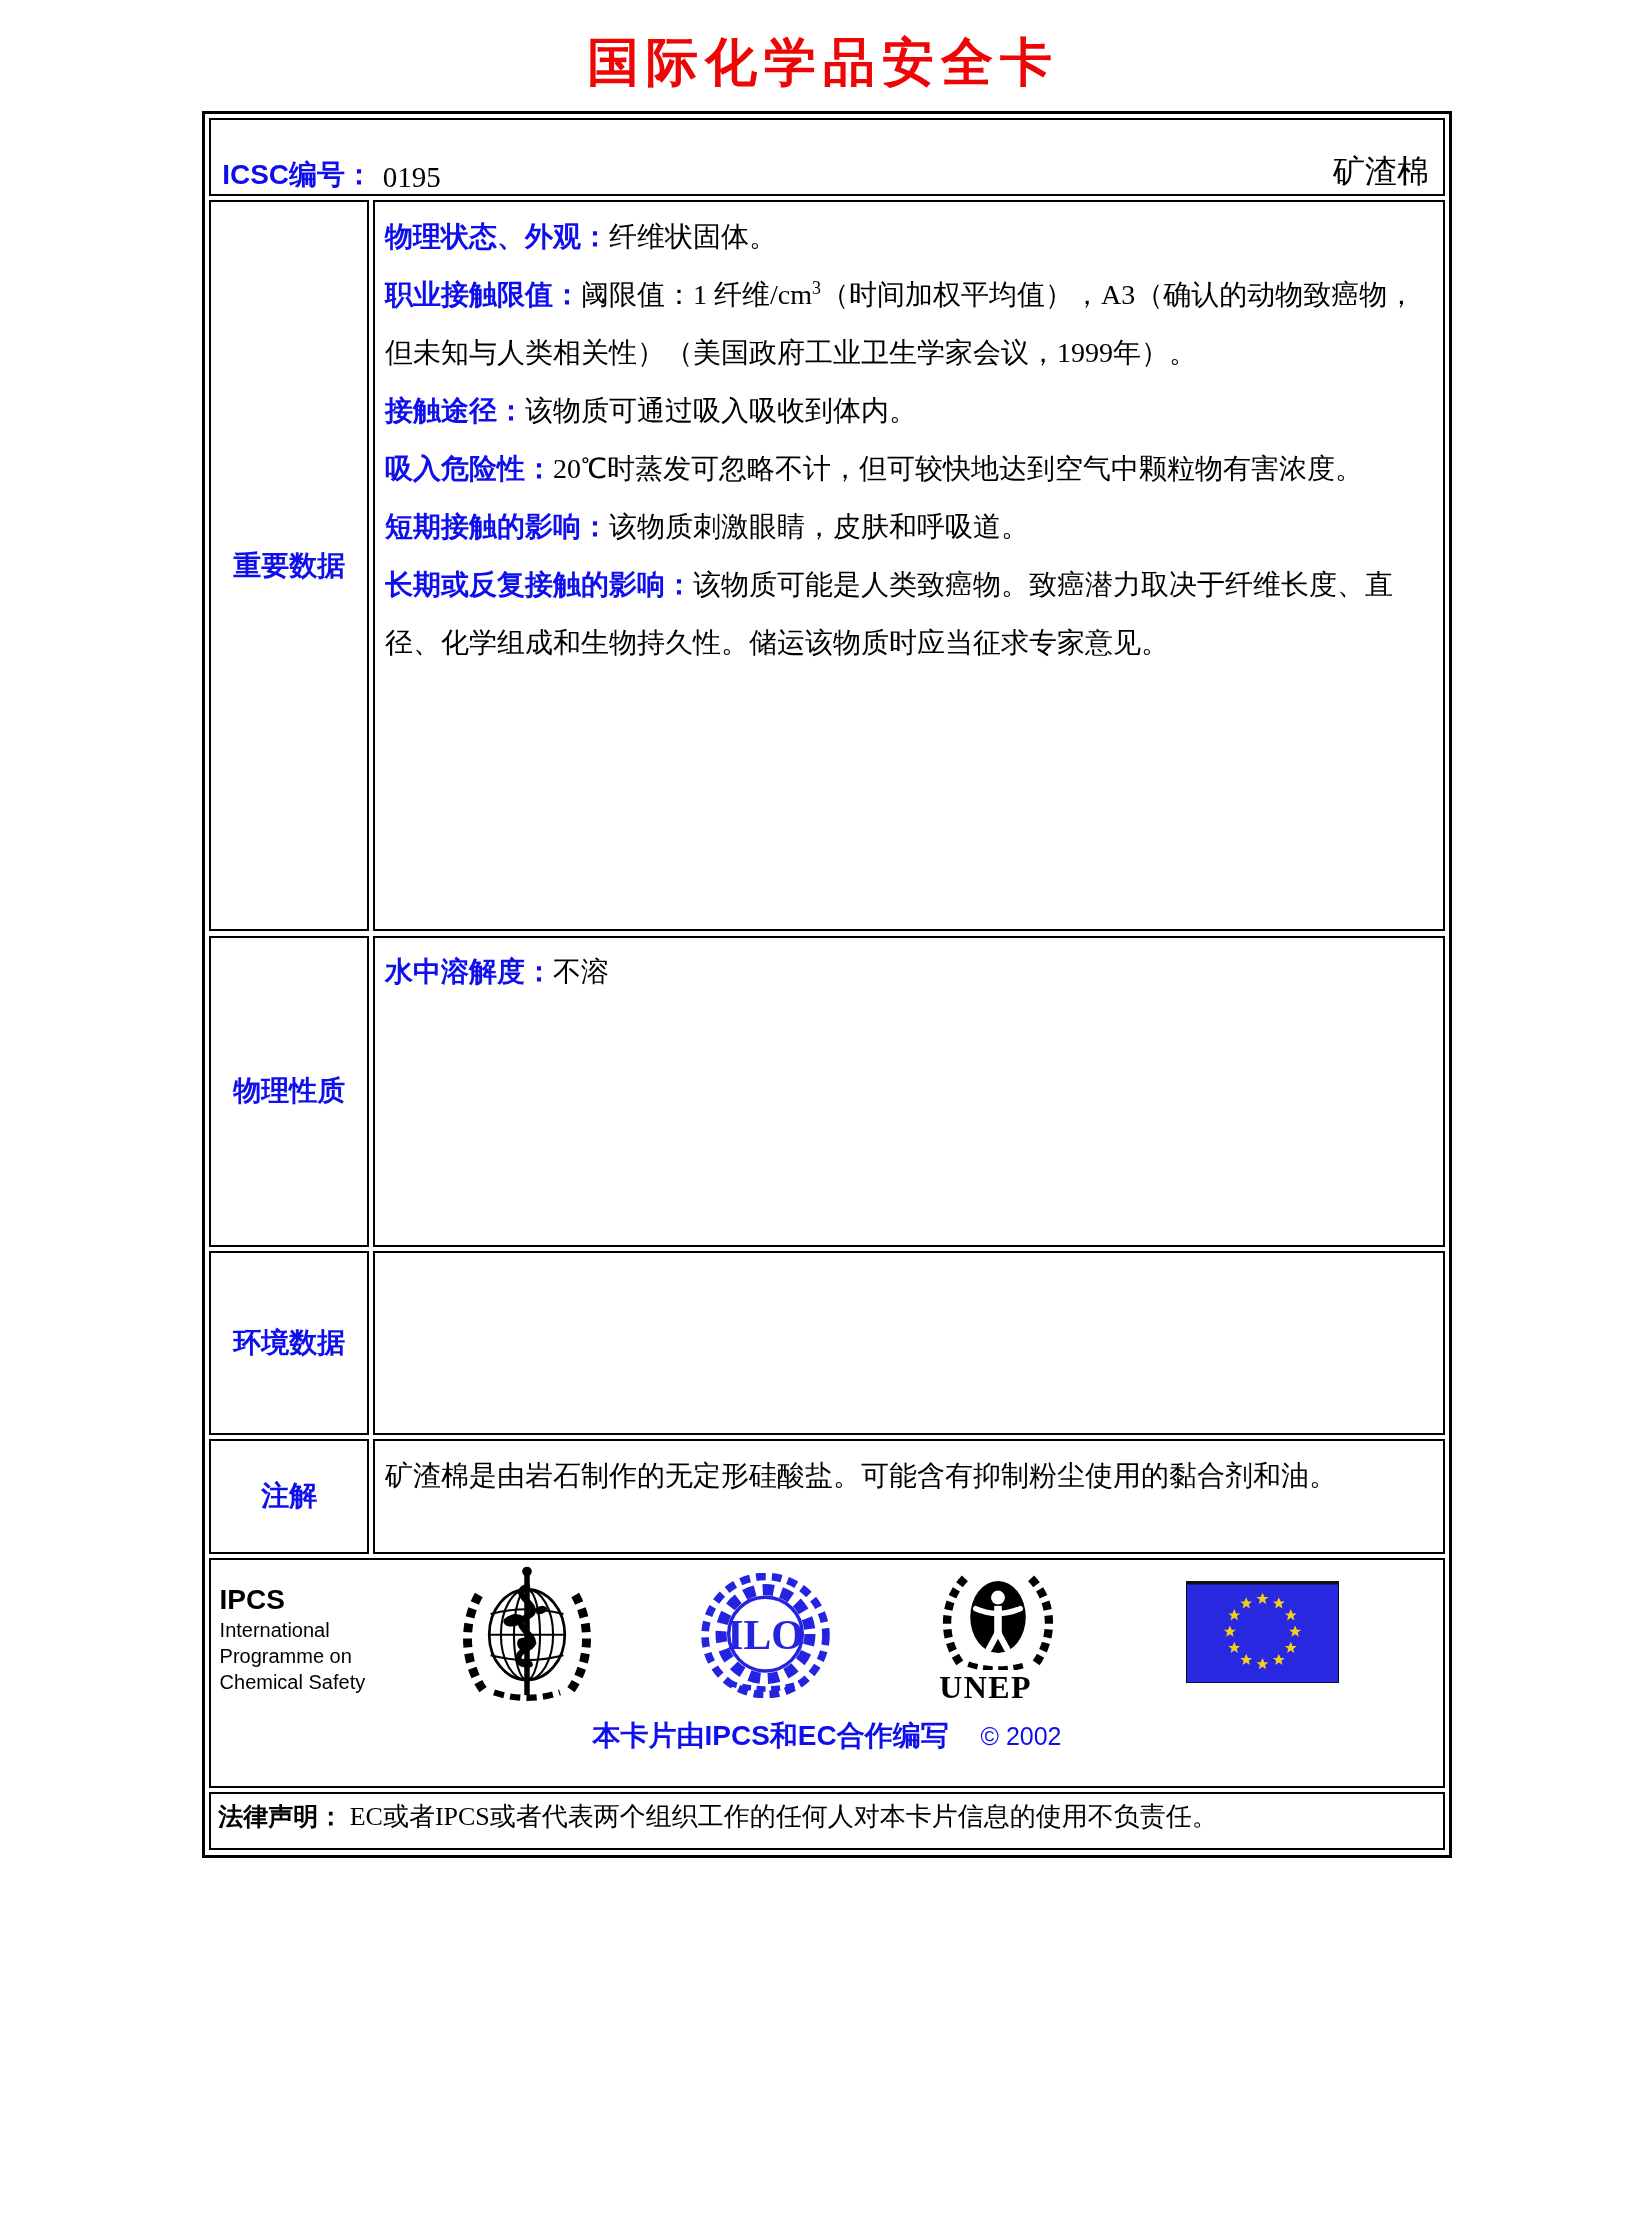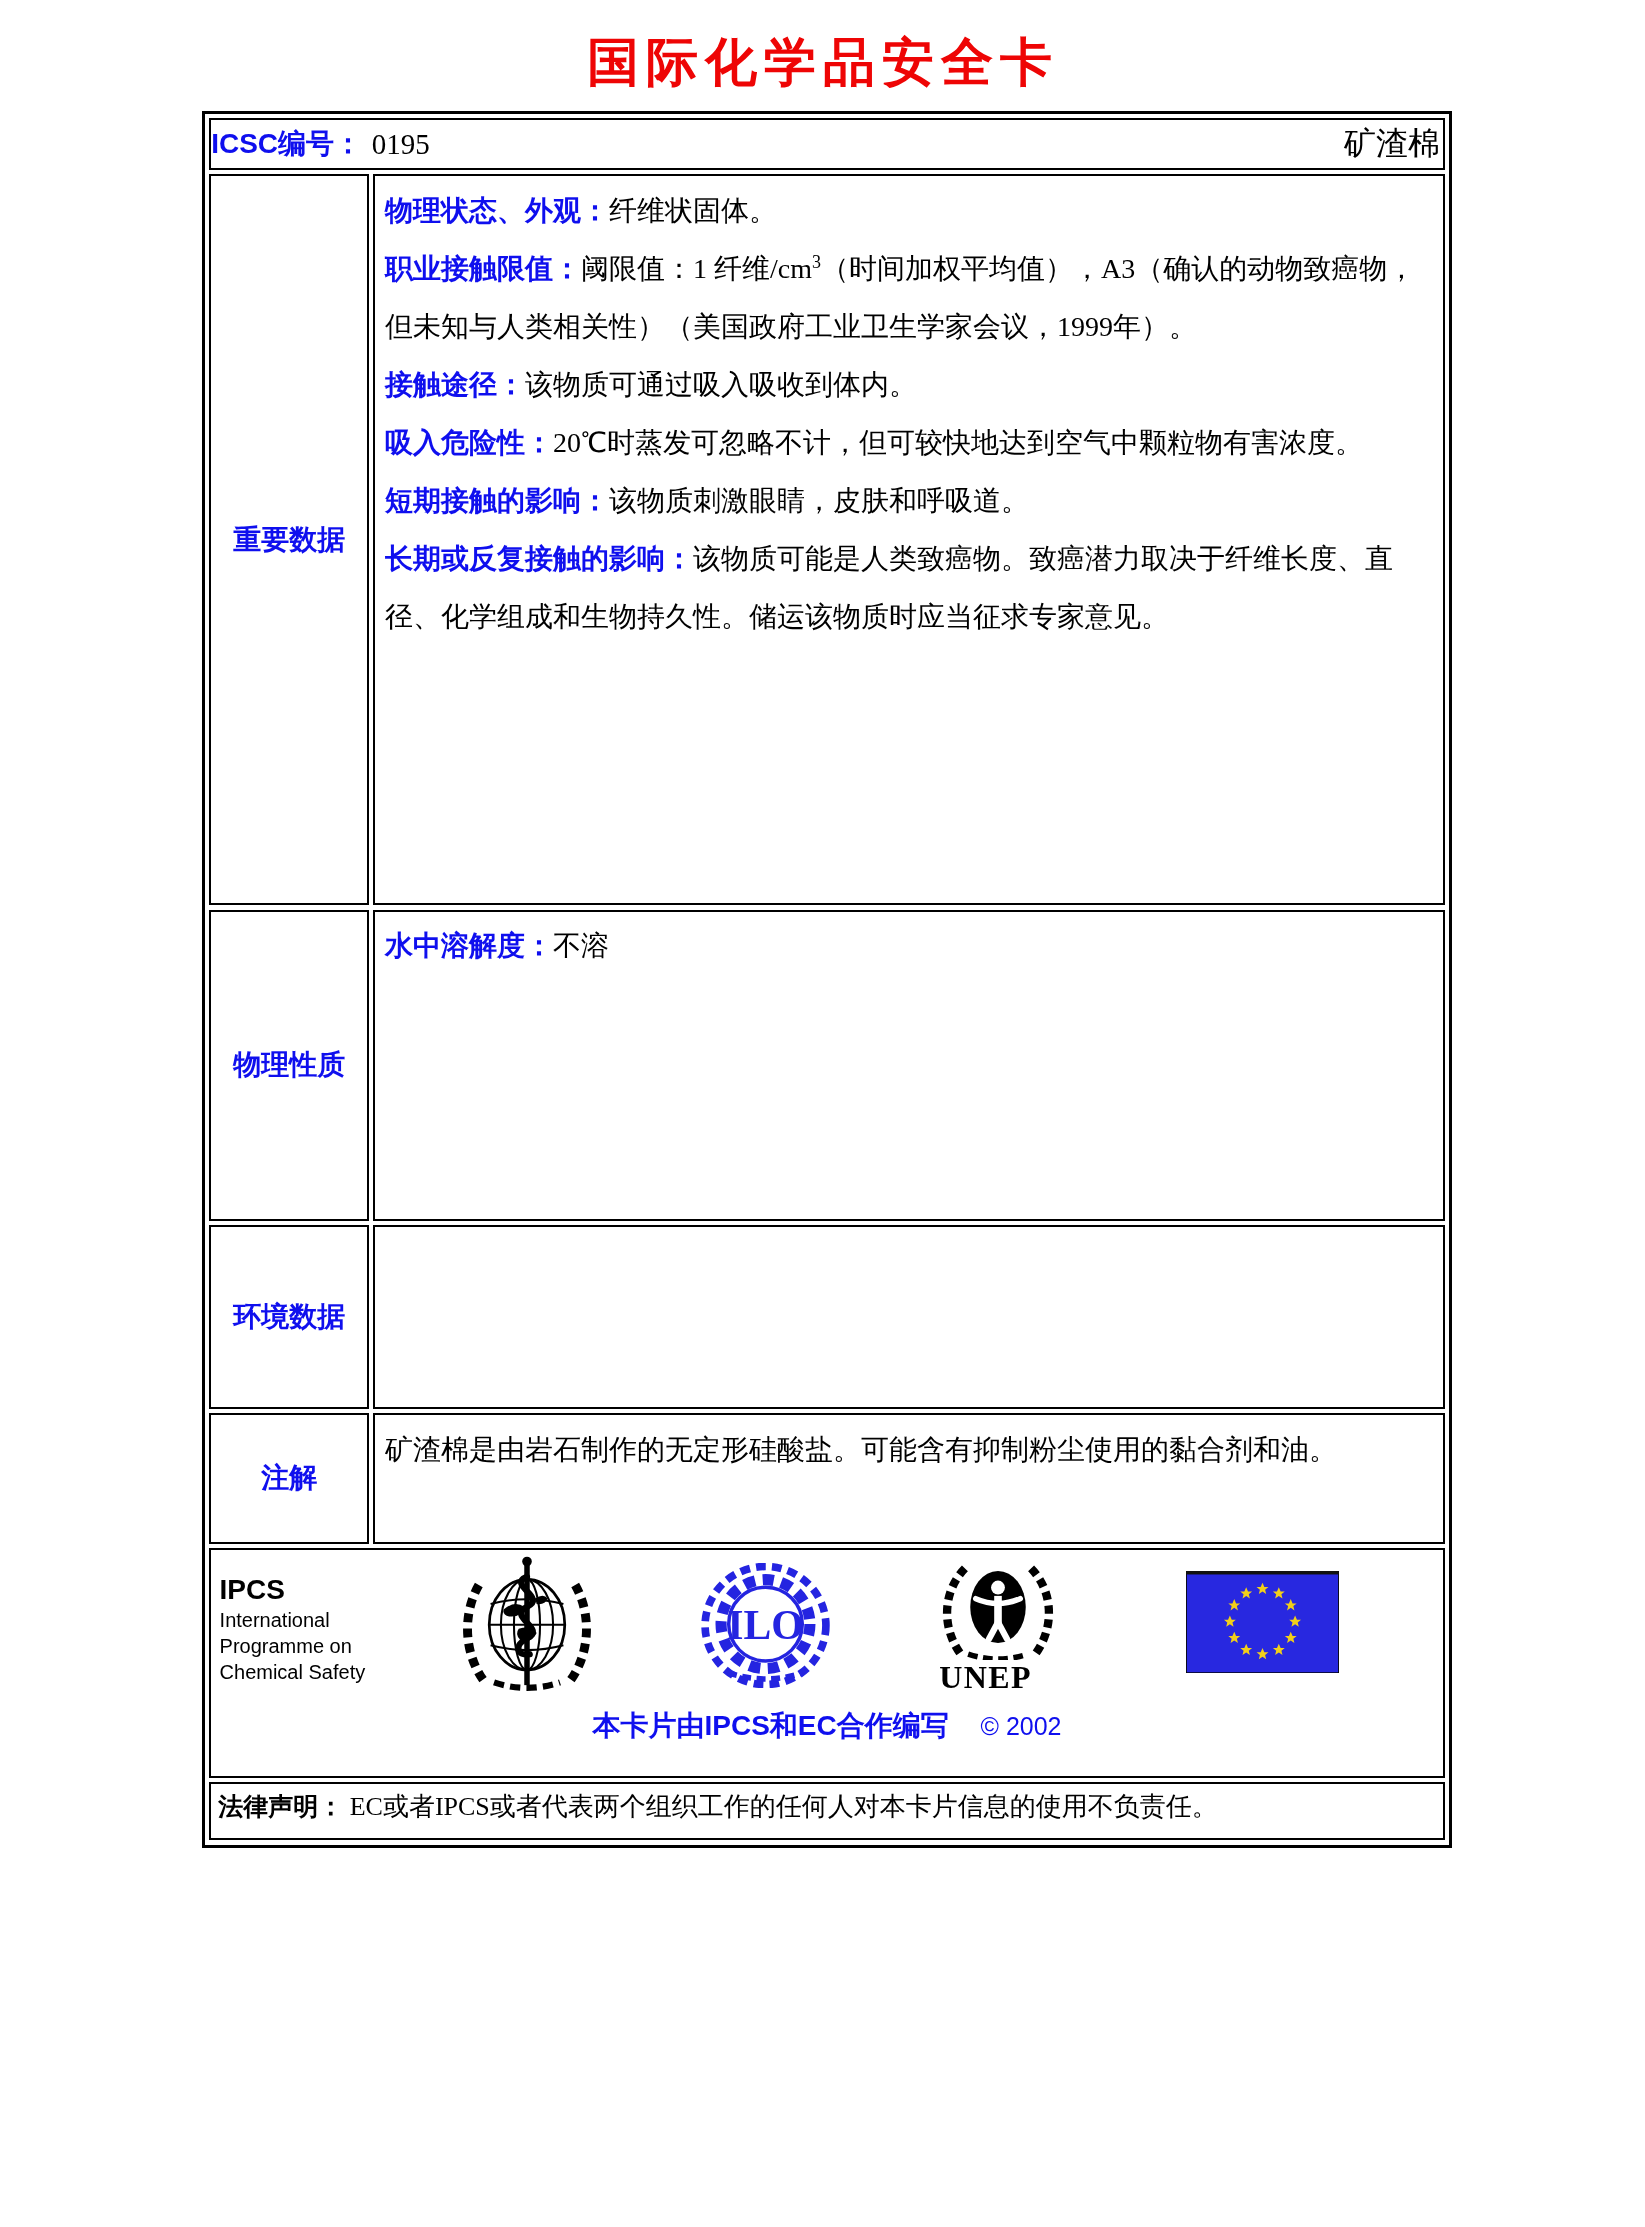--- a/index.html
+++ b/index.html
@@ -22,29 +22,29 @@
   .cell { border:2.8px solid #000; background:#fff; }
   .full { flex:1; }
   .label-cell {
     flex:0 0 160px; display:flex; align-items:center; justify-content:center;
     color:#0f0fee; font-weight:bold; font-size:28px; text-align:center;
     font-family:"Liberation Sans", sans-serif;
   }
   .content-cell { flex:1; padding:5.6px 9.7px; font-size:28px; line-height:58px; }
   .b-label { color:#0f0fee; font-weight:bold; font-family:"Liberation Sans", sans-serif; }
   .header-cell {
-    height:52px; display:flex; align-items:center; padding:0 0; font-size:29px;
+    height:78px; display:flex; align-items:flex-end; padding:0 11px; font-size:29px;
   }
   .header-cell .b-label { font-size:28px; }
   .icsc-num { margin-left:9.7px; font-size:29px; }
   .substance { margin-left:auto; font-size:32px; padding-right:2.8px; }
   .h-important { height:731px; }
   .h-physical { height:311px; }
   .h-environ { height:184px; }
-  .h-notes { height:131px; }
+  .h-notes { height:115px; }
   .h-add { height:47px; }
   .h-add .content-cell { padding:1.4px 9.7px; line-height:40px; }
   .h-add .label-cell { font-size:26.5px; }
   .h-notes .content-cell { line-height:57px; }
   .logos-cell { flex:1; position:relative; height:230px; }
   .legal-cell { flex:1; height:58px; padding:7px 7px; font-size:26px; line-height:31px; }
   .legal-label { font-weight:bold; font-family:"Liberation Sans", sans-serif; font-size:25px; }
   sup { font-size:18px; line-height:0; }
   .ipcs-block {
     position:absolute; left:8.4px; top:26.5px;

